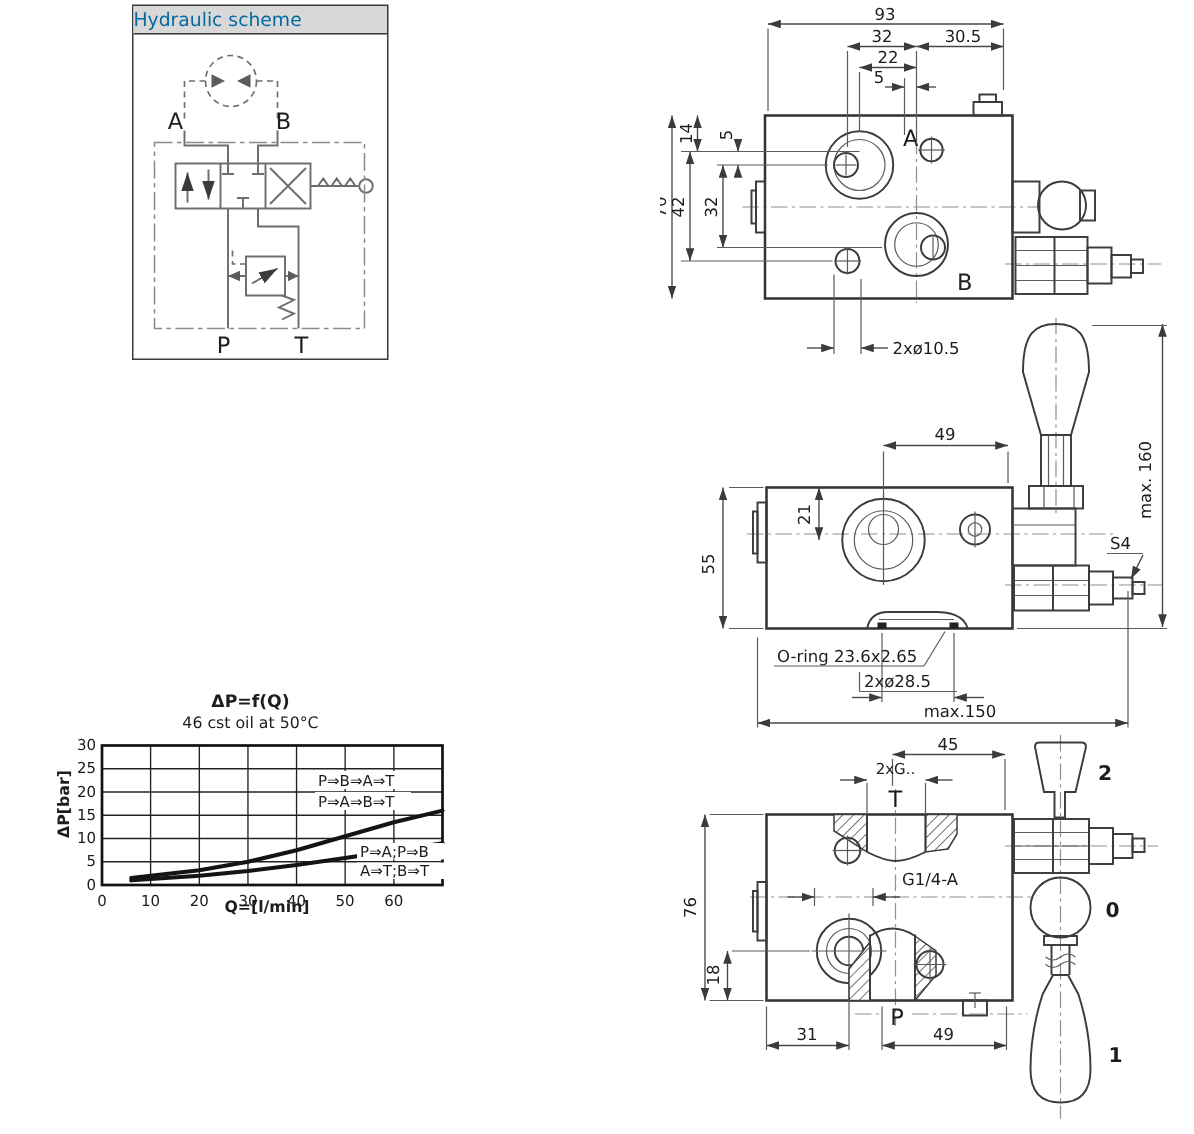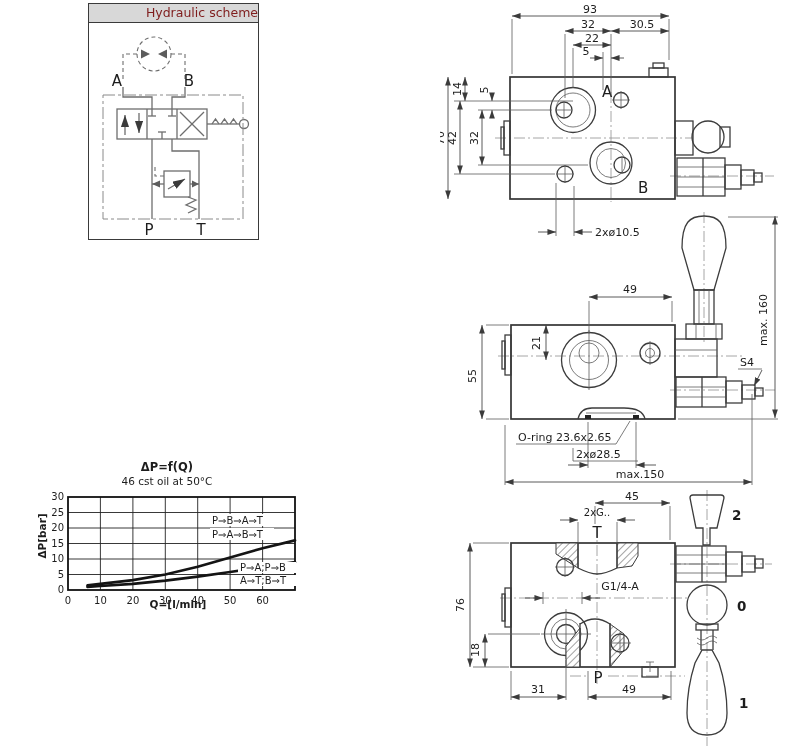--- a/index.html
+++ b/index.html
@@ -2,21 +2,21 @@
 <html><head>
 <meta charset="utf-8">
 <style>
   html,body{margin:0;padding:0;background:#fff;}
   .stage{position:relative;width:796px;height:756px;background:#fff;overflow:hidden;
          font-family:"DejaVu Sans",sans-serif;}
   .abs{position:absolute;}
   
   .scheme-box{left:88px;top:3px;width:171px;height:237px;border:1.5px solid #3a3a3a;background:#fff;box-sizing:border-box;}
   .scheme-title{height:18px;line-height:18px;background:#d8d8d8;border-bottom:1.5px solid #3a3a3a;
-                text-align:right;font-size:12.5px;color:#7f1d1d;}
+                text-align:left;font-size:12.5px;color:#0369a1;}
   
   .s  {stroke:#3c3c3c;fill:none;stroke-width:1.3px;}
   .s2 {stroke:#343434;fill:none;stroke-width:1.7px;}
   .thin{stroke:#5a5a5a;fill:none;stroke-width:0.8px;}
   .dim{stroke:#474747;fill:none;stroke-width:0.9px;}
   .cl {stroke:#8f8f8f;fill:none;stroke-width:0.8px;stroke-dasharray:11 3 2 3;}
   .ss {stroke:#6e6e6e;fill:none;stroke-width:1.3px;}
   .ssd{stroke:#6e6e6e;fill:none;stroke-width:1.1px;stroke-dasharray:4 3;}
   .ssb{stroke:#8a8a8a;fill:none;stroke-width:1px;stroke-dasharray:12 3 3 3;}
   .fg {fill:#5c5c5c;stroke:none;}

